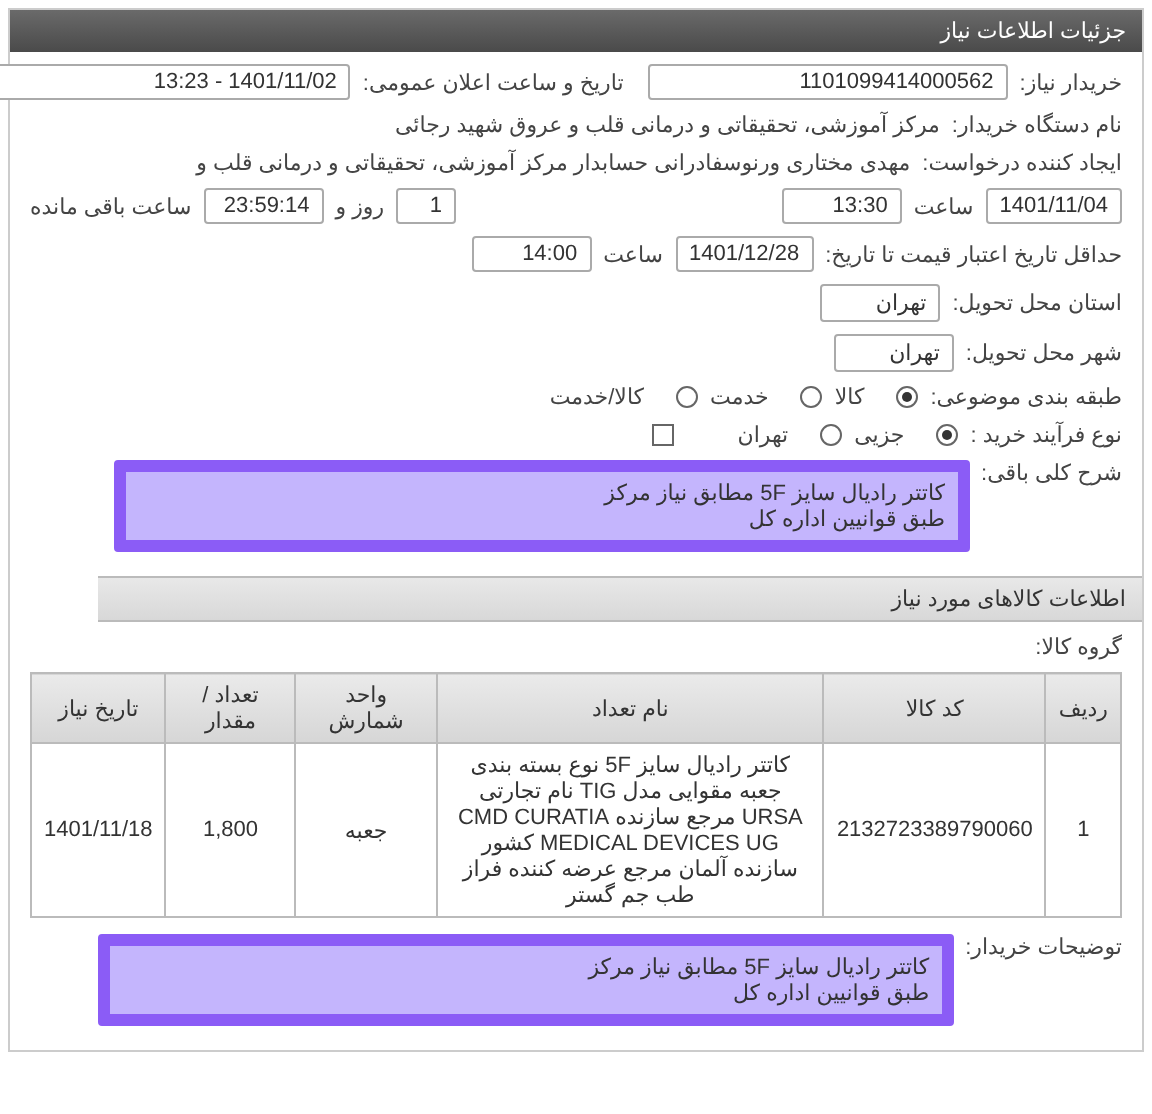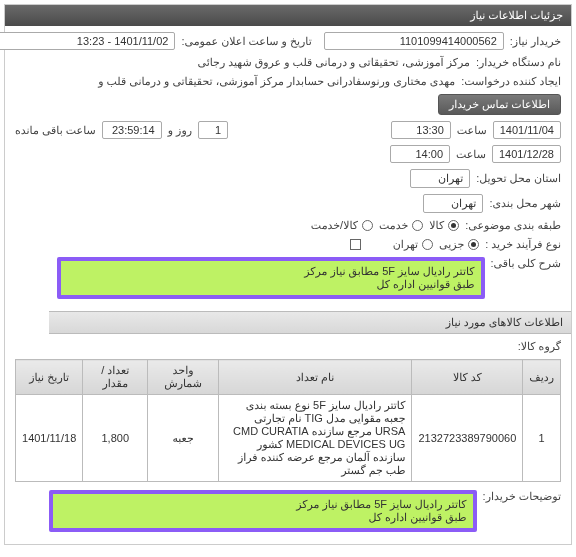--- a/index.html
+++ b/index.html
@@ -36,39 +36,39 @@
   background: #fff;
   border: 1px solid #aaa;
   padding: 2px 6px;
   border-radius: 2px;
   font-size: 11px;
   min-width: 60px;
   display: inline-block;
 }
 .field.wide { min-width: 180px; }
 .textbox {
-  background: #bef264;
-  border: 4px solid #8b5cf6;
+  background: #c4b5fd;
+  border: 6px solid #8b5cf6;
   padding: 4px 6px;
   border-radius: 2px;
   font-size: 11px;
   width: 428px;
   min-height: 30px;
 }
 .btn {
   background: linear-gradient(to bottom, #7a7a7a, #595959);
   color: #fff;
   border: 1px solid #555;
   border-radius: 3px;
   padding: 3px 10px;
   font-size: 11px;
   cursor: pointer;
   font-family: Tahoma, Arial, sans-serif;
 }
-.radio-group { display: flex; align-items: center; gap: 4px; }
+.radio-group { display: flex; align-items: center; gap: 16px; }
 .radio {
   width: 11px; height: 11px;
   border: 1px solid #666;
   border-radius: 50%;
   display: inline-block;
   position: relative;
   background:#fff;
 }
 .radio.checked::after {
   content:"";
@@ -128,47 +128,47 @@
     </div>
 
     <div class="row">
       <span class="label">نام دستگاه خریدار:</span>
       <span class="label">مرکز آموزشی، تحقیقاتی و درمانی قلب و عروق شهید رجائی</span>
     </div>
 
     <div class="row flex-wrap">
       <span class="label">ایجاد کننده درخواست:</span>
       <span class="label">مهدی مختاری ورنوسفادرانی حسابدار مرکز آموزشی، تحقیقاتی و درمانی قلب و</span>
-      <button class="btn">اطلاعات تماس خریدار</button>
     </div>
 
     <div class="row flex-wrap">
       <span class="field">1401/11/04</span>
       <span class="label">ساعت</span>
       <span class="field">13:30</span>
       <span class="spacer"></span>
       <span class="field" style="min-width:30px;">1</span>
       <span class="label">روز و</span>
       <span class="field">23:59:14</span>
       <span class="label">ساعت باقی مانده</span>
     </div>
 
     <div class="row">
+      <span class="label">حداقل تاریخ اعتبار قیمت تا تاریخ:</span>
       <span class="field">1401/12/28</span>
       <span class="label">ساعت</span>
       <span class="field">14:00</span>
     </div>
 
     <div class="row">
       <span class="label">استان محل تحویل:</span>
       <span class="field">تهران</span>
     </div>
 
     <div class="row">
-      <span class="label">شهر محل بندی:</span>
+      <span class="label">شهر محل تحویل:</span>
       <span class="field">تهران</span>
     </div>
 
     <div class="row">
       <span class="label">طبقه بندی موضوعی:</span>
       <span class="radio-group">
         <span class="radio checked"></span>
         <span class="label">کالا</span>
       </span>
       <span class="radio-group">
@@ -217,21 +217,21 @@
           <th>نام تعداد</th>
           <th>واحد شمارش</th>
           <th>تعداد / مقدار</th>
           <th>تاریخ نیاز</th>
         </tr>
       </thead>
       <tbody>
         <tr>
           <td>1</td>
           <td>2132723389790060</td>
-          <td style="text-align:right; max-width:220px;">کاتتر رادیال سایز 5F نوع بسته بندی جعبه مقوایی مدل TIG نام تجارتی URSA مرجع سازنده CMD CURATIA MEDICAL DEVICES UG کشور سازنده آلمان مرجع عرضه کننده فراز طب جم گستر</td>
+          <td style="text-align:center; max-width:220px;">کاتتر رادیال سایز 5F نوع بسته بندی جعبه مقوایی مدل TIG نام تجارتی URSA مرجع سازنده CMD CURATIA MEDICAL DEVICES UG کشور سازنده آلمان مرجع عرضه کننده فراز طب جم گستر</td>
           <td>جعبه</td>
           <td>1,800</td>
           <td>1401/11/18</td>
         </tr>
       </tbody>
     </table>
 
     <div class="row" style="align-items:flex-start; margin-top:8px;">
       <span class="label">توضیحات خریدار:</span>
       <div class="textbox" style="white-space:pre-line;">کاتتر رادیال سایز 5F مطابق نیاز مرکز

